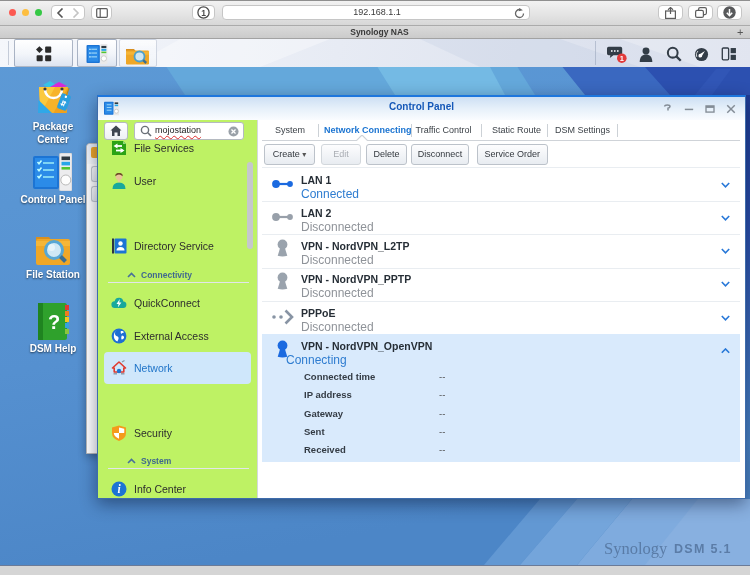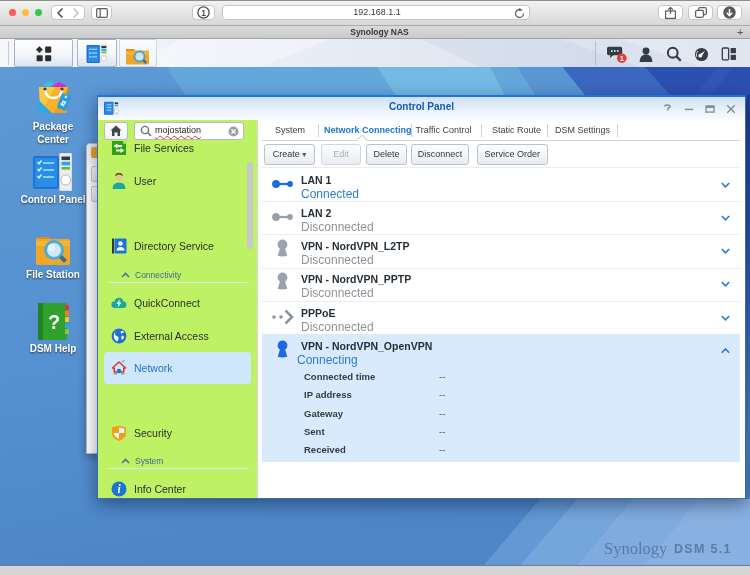--- a/index.html
+++ b/index.html
@@ -16,21 +16,21 @@
 .dlabel{width:106px;text-align:center;color:#fff;font-size:10px;font-weight:bold;text-shadow:0 1px 2px rgba(0,0,0,.6);line-height:12.5px}
 #backwin{left:86px;top:143px;width:250px;height:311px;background:#fff;border:1px solid #b9b9b9;border-radius:4px 4px 0 0;box-shadow:0 3px 9px rgba(0,0,0,.3)}
 #win{left:97px;top:95px;width:649px;height:404px;background:#fff;border:1px solid #3e6cab;border-top:2px solid #1d76dd;box-shadow:0 5px 16px rgba(0,10,40,.45)}
 #titlebar{left:0;top:0;width:647px;height:23px;background:linear-gradient(#cddff4 0%,#e6f0fa 50%,#fafcff 100%)}
 #title{left:0;top:4px;width:647px;text-align:center;font-size:10px;font-weight:bold;color:#1558b8}
 #sidebar{left:0;top:23px;width:159px;height:378px;background:#bef264;overflow:hidden}
 #sdiv{left:159px;top:23px;width:1px;height:378px;background:#d4d8dc}
 .sitem{left:0;width:159px;height:32px;font-size:10.5px;color:#2d2d2d}
 .sitem .ic{position:absolute;left:13px;top:50%;margin-top:-8px;width:16px;height:16px}
 .sitem .tx{position:absolute;left:36px;top:50%;margin-top:-6px;line-height:12px;white-space:nowrap}
-.shead{left:10px;width:159px;height:26px;font-size:8.5px;font-weight:normal;color:#40688f}
+.shead{left:16px;width:159px;height:26px;font-size:8.5px;font-weight:bold;color:#40688f}
 .shead .tx{position:absolute;left:27px;top:50%;margin-top:-5px;line-height:10px}
 .shead svg{position:absolute;left:13px;top:50%;margin-top:-3px}
 .shl{left:10px;width:141px;height:1px;background:#e2e6ea}
 #main{left:160px;top:23px;width:487px;height:378px;background:#fff;overflow:hidden}
 .tab{top:3px;height:14px;font-size:9px;color:#3c4248;line-height:14px;text-align:center;white-space:nowrap}
 .tabsep{top:4px;width:1px;height:13px;background:#ccd1d6}
 .btn{top:24px;height:21px;border:1px solid #bcc2ca;border-radius:3px;background:linear-gradient(#fdfdfe,#e8ecf1);font-size:9px;color:#33383e;text-align:center;line-height:19px;white-space:nowrap}
 .rowline{left:4px;width:478px;height:1px;background:#e9edf1}
 .rtitle{font-size:10.5px;font-weight:bold;color:#262e36;white-space:nowrap}
 .rsub{font-size:12px;white-space:nowrap}
@@ -472,21 +472,21 @@
     <div class="abs rsub gray" style="left:43px;top:199.7px">Disconnected</div>
     <svg class="abs" style="left:463px;top:194.7px" width="9" height="6" viewBox="0 0 9 6">
         <polyline points="0.8,1 4.5,4.8 8.2,1" fill="none" stroke="#2878d8" stroke-width="1.6"></polyline>
       </svg>
 
     <svg class="abs" style="left:16px;top:220px" width="17" height="19" viewBox="0 0 17 21">
         <circle cx="8.5" cy="6" r="5.4" fill="#1b6ae0"></circle>
         <path d="M6,9.5 h5 l2.8,9 q-5.3,1.6 -10.6,0 z" fill="#1b6ae0"></path>
       </svg>
     <div class="abs rtitle" style="left:43px;top:220px">VPN - NordVPN_OpenVPN</div>
-    <div class="abs rsub blue" style="left:39px;top:232.5px">Connecting</div>
+    <div class="abs rsub blue" style="left:28px;top:232.5px">Connecting</div>
     <svg class="abs" style="left:463px;top:228px" width="9" height="6" viewBox="0 0 9 6">
         <polyline points="0.8,4.8 4.5,1 8.2,4.8" fill="none" stroke="#2878d8" stroke-width="1.6"></polyline>
       </svg>
     <div class="abs dlbl" style="left:46px;top:251px">Connected time</div>
       <div class="abs dval" style="left:181px;top:251px">--</div>
     <div class="abs dlbl" style="left:46px;top:269px">IP address</div>
       <div class="abs dval" style="left:181px;top:269px">--</div>
     <div class="abs dlbl" style="left:46px;top:287.5px">Gateway</div>
       <div class="abs dval" style="left:181px;top:287.5px">--</div>
     <div class="abs dlbl" style="left:46px;top:305.5px">Sent</div>

